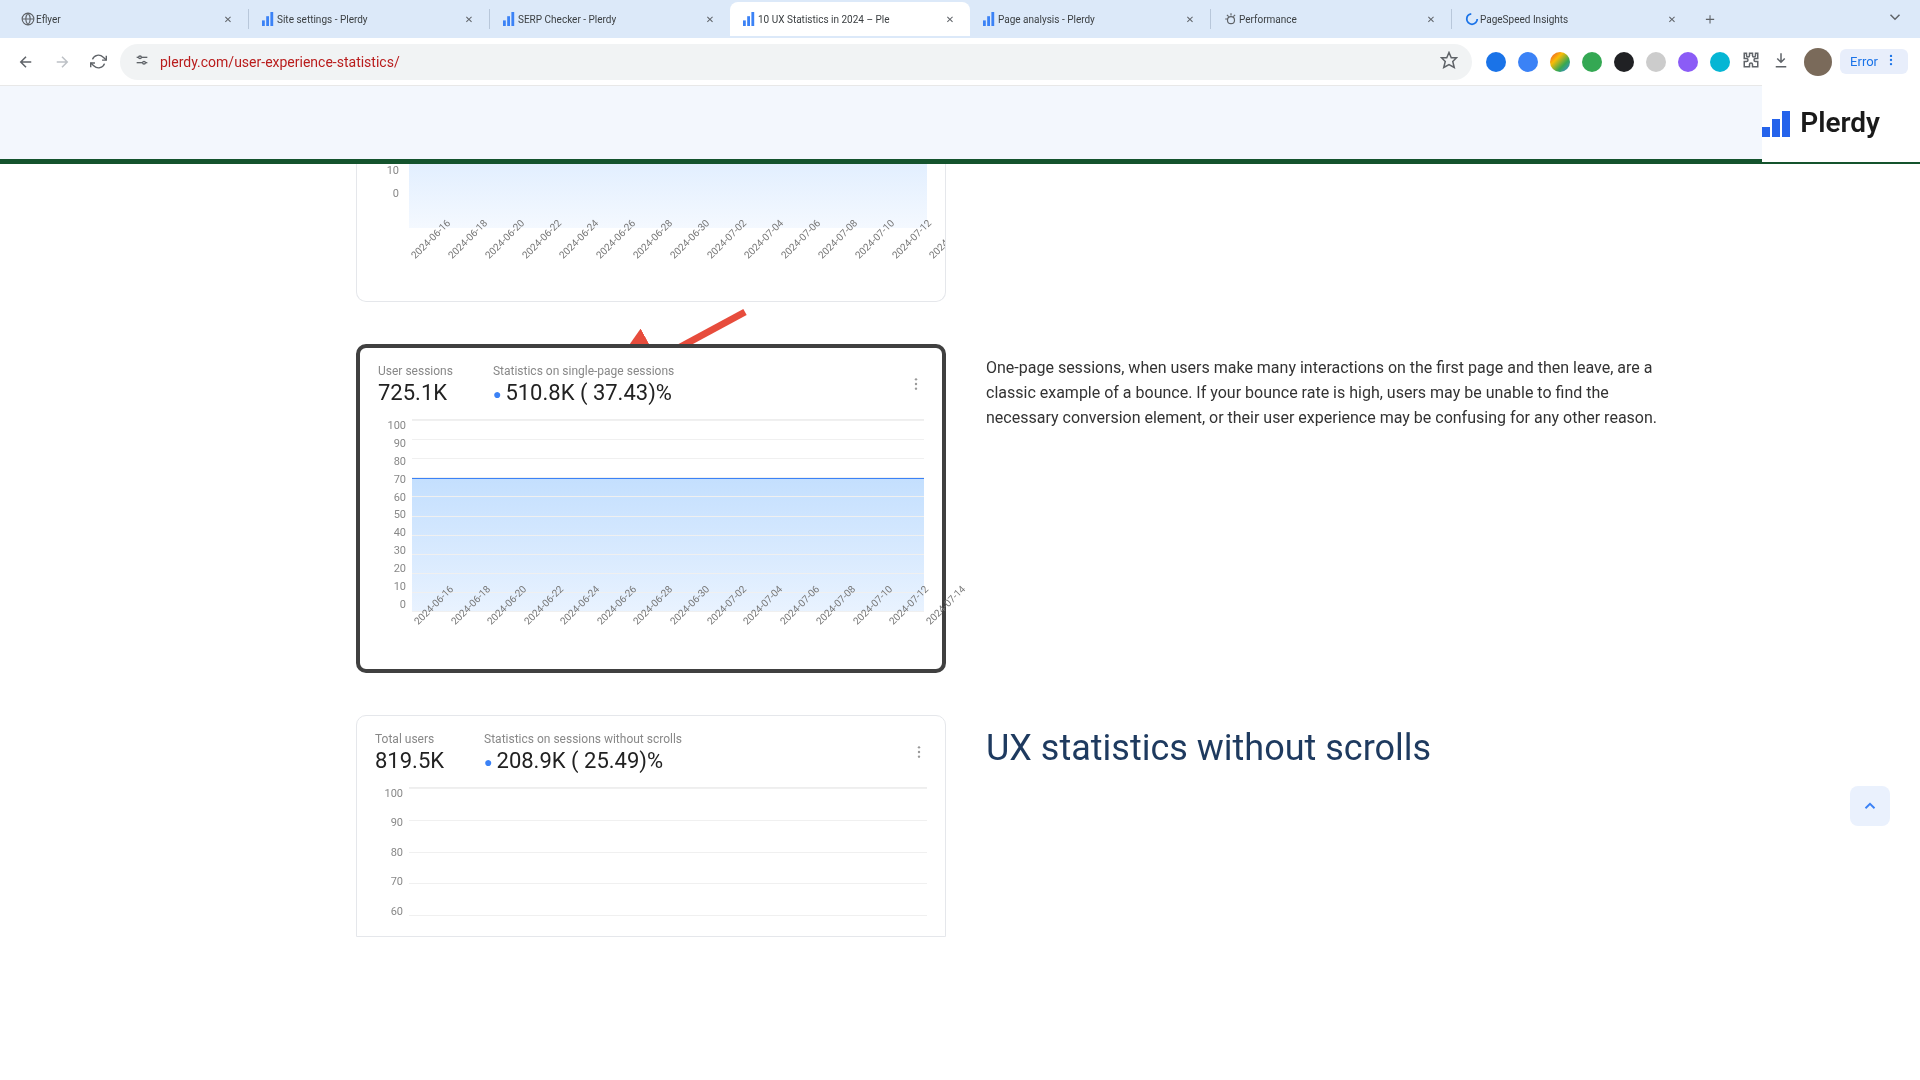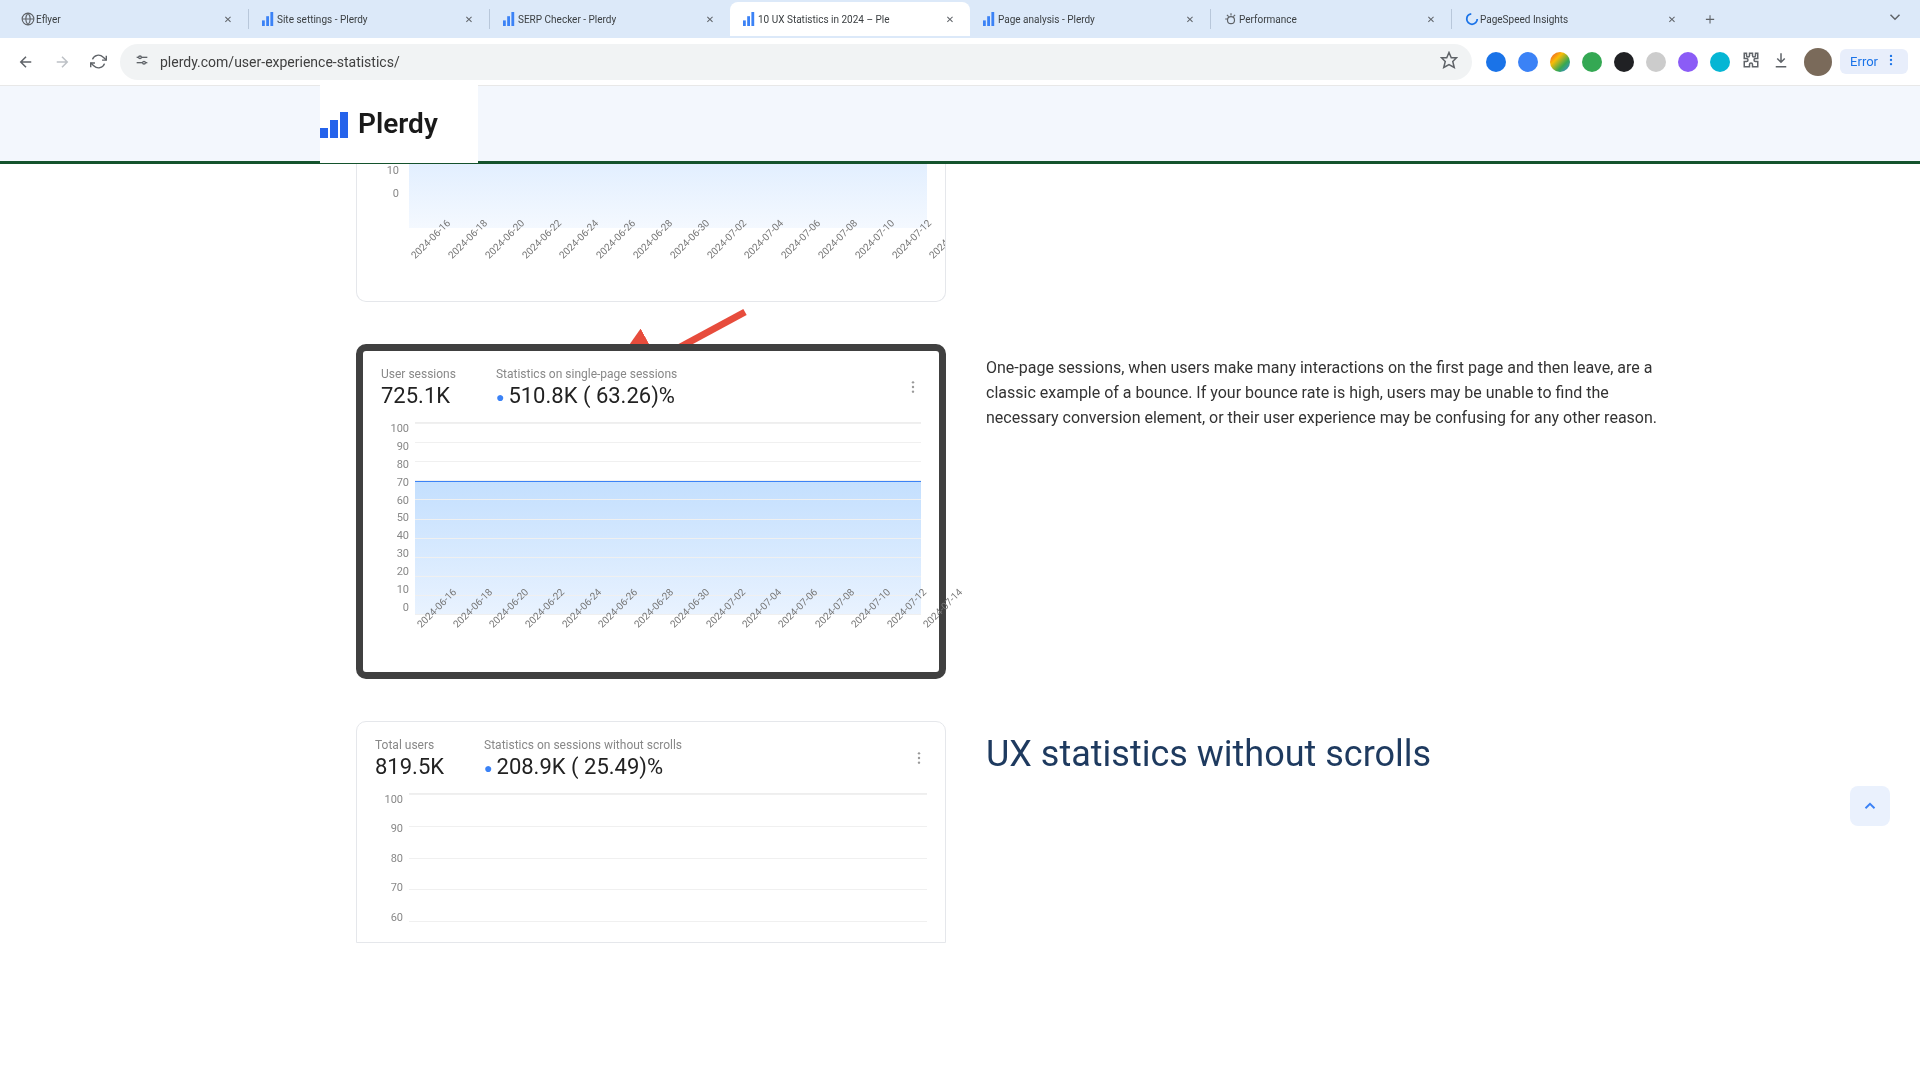--- a/index.html
+++ b/index.html
@@ -14,41 +14,41 @@
   .tab .title { white-space: nowrap; overflow: hidden; text-overflow: ellipsis; flex: 1; }
   .tab .close { width: 16px; height: 16px; color: #5f6368; flex-shrink: 0; cursor: pointer; display: flex; align-items: center; justify-content: center; }
   .tab-sep { width: 1px; height: 20px; background: #b8c7da; align-self: center; }
   .new-tab { width: 28px; height: 28px; display: flex; align-items: center; justify-content: center; color: #5f6368; cursor: pointer; border-radius: 50%; margin-left: 4px; }
   .tabs-right { margin-left: auto; display: flex; align-items: center; padding-right: 8px; }
   .chev-down { color: #5f6368; cursor: pointer; }
 
   .toolbar-row { display: flex; align-items: center; height: 48px; background: #fff; padding: 0 12px; gap: 8px; border-bottom: 1px solid #e8e8e8; }
   .nav-btn { width: 28px; height: 28px; display: flex; align-items: center; justify-content: center; color: #5f6368; cursor: pointer; border-radius: 50%; }
   .nav-btn.disabled { color: #bdc1c6; cursor: default; }
-  .addr-bar { flex: 1; display: flex; align-items: center; height: 36px; background: #f1f3f4; border-radius: 18px; padding: 0 14px; gap: 10px; font-size: 14px; color: #404040; }
+  .addr-bar { flex: 1; display: flex; align-items: center; height: 36px; background: #f1f3f4; border-radius: 18px; padding: 0 14px; gap: 10px; font-size: 14px; color: #b91c1c; }
   .addr-bar .site-icon { color: #5f6368; }
   .addr-bar .url { flex: 1; }
   .addr-bar .star { color: #5f6368; cursor: pointer; }
   .ext-icons { display: flex; align-items: center; gap: 12px; padding: 0 6px; }
   .ext-icon { width: 20px; height: 20px; border-radius: 50%; display: flex; align-items: center; justify-content: center; font-size: 11px; color: #fff; cursor: pointer; }
   .avatar { width: 28px; height: 28px; border-radius: 50%; background: #7a6a5a; cursor: pointer; }
   .error-btn { display: flex; align-items: center; gap: 6px; background: #e8eefb; border-radius: 6px; padding: 4px 10px; font-size: 13px; color: #1a73e8; cursor: pointer; }
 
   
-  .page-header { height: 78px; background: #f3f7fd; display: flex; align-items: center; padding: 0 0 0 320px; border-bottom: 3px solid #14532d; }
+  .page-header { height: 78px; background: #f3f7fd; display: flex; align-items: center; padding: 0 0 0 320px; border-bottom: 5px solid #14532d; justify-content: flex-end; }
   .page-header .logo-wrap { background: #fff; height: 78px; display: flex; align-items: center; padding: 0 40px 0 0; }
   .plerdy-logo { display: flex; align-items: center; gap: 6px; font-size: 28px; font-weight: 600; color: #1a1a1a; height: 40px; }
 
   
   .content { position: relative; padding: 0; }
   .row { display: flex; align-items: flex-start; }
   .left-col { width: 940px; padding-left: 320px; padding-right: 30px; margin-left: 36px; }
   .right-col { flex: 1; padding: 0 260px 0 10px; }
 
-  .chart-card { border: 7px solid #404040; border-radius: 10px; background: #fff; padding: 16px 18px 10px; margin-bottom: 42px; position: relative; }
+  .chart-card { border: 4px solid #404040; border-radius: 10px; background: #fff; padding: 16px 18px 10px; margin-bottom: 42px; position: relative; }
   .chart-header { display: flex; gap: 40px; margin-bottom: 14px; }
   .stat-block .label { font-size: 12px; color: #888; margin-bottom: 2px; }
   .stat-block .value { font-size: 22px; color: #222; font-weight: 400; }
   .stat-block .value .bullet { color: #3b82f6; font-size: 14px; margin-right: 4px; vertical-align: middle; }
   .more-icon { position: absolute; right: 18px; top: 28px; color: #999; cursor: pointer; }
 
   .chart-area { position: relative; height: 240px; }
   .chart-y-axis { position: absolute; left: 0; top: 0; bottom: 48px; width: 34px; display: flex; flex-direction: column; justify-content: space-between; font-size: 11px; color: #888; text-align: right; }
   .chart-y-axis span { padding-right: 6px; }
   .chart-plot { position: absolute; left: 34px; right: 0; top: 0; bottom: 48px; border-top: 1px solid #eee; }
@@ -281,21 +281,21 @@
   <div class="row">
     <div class="left-col">
       <div class="chart-card">
         <div class="chart-header">
           <div class="stat-block">
             <div class="label">User sessions</div>
             <div class="value">725.1K</div>
           </div>
           <div class="stat-block">
             <div class="label">Statistics on single-page sessions</div>
-            <div class="value"><span class="bullet">●</span><span>510.8K ( 63.26)%</span></div>
+            <div class="value"><span class="bullet">●</span><span>510.8K ( 37.43)%</span></div>
           </div>
         </div>
         <div class="more-icon"><svg width="16" height="16" viewBox="0 0 24 24" fill="#999">
               <circle cx="12" cy="5" r="1.8"></circle>
               <circle cx="12" cy="12" r="1.8"></circle>
               <circle cx="12" cy="19" r="1.8"></circle>
             </svg></div>
         <div class="chart-area">
           <div class="chart-y-axis" id="yaxis-bounce">
               <span>100</span>

